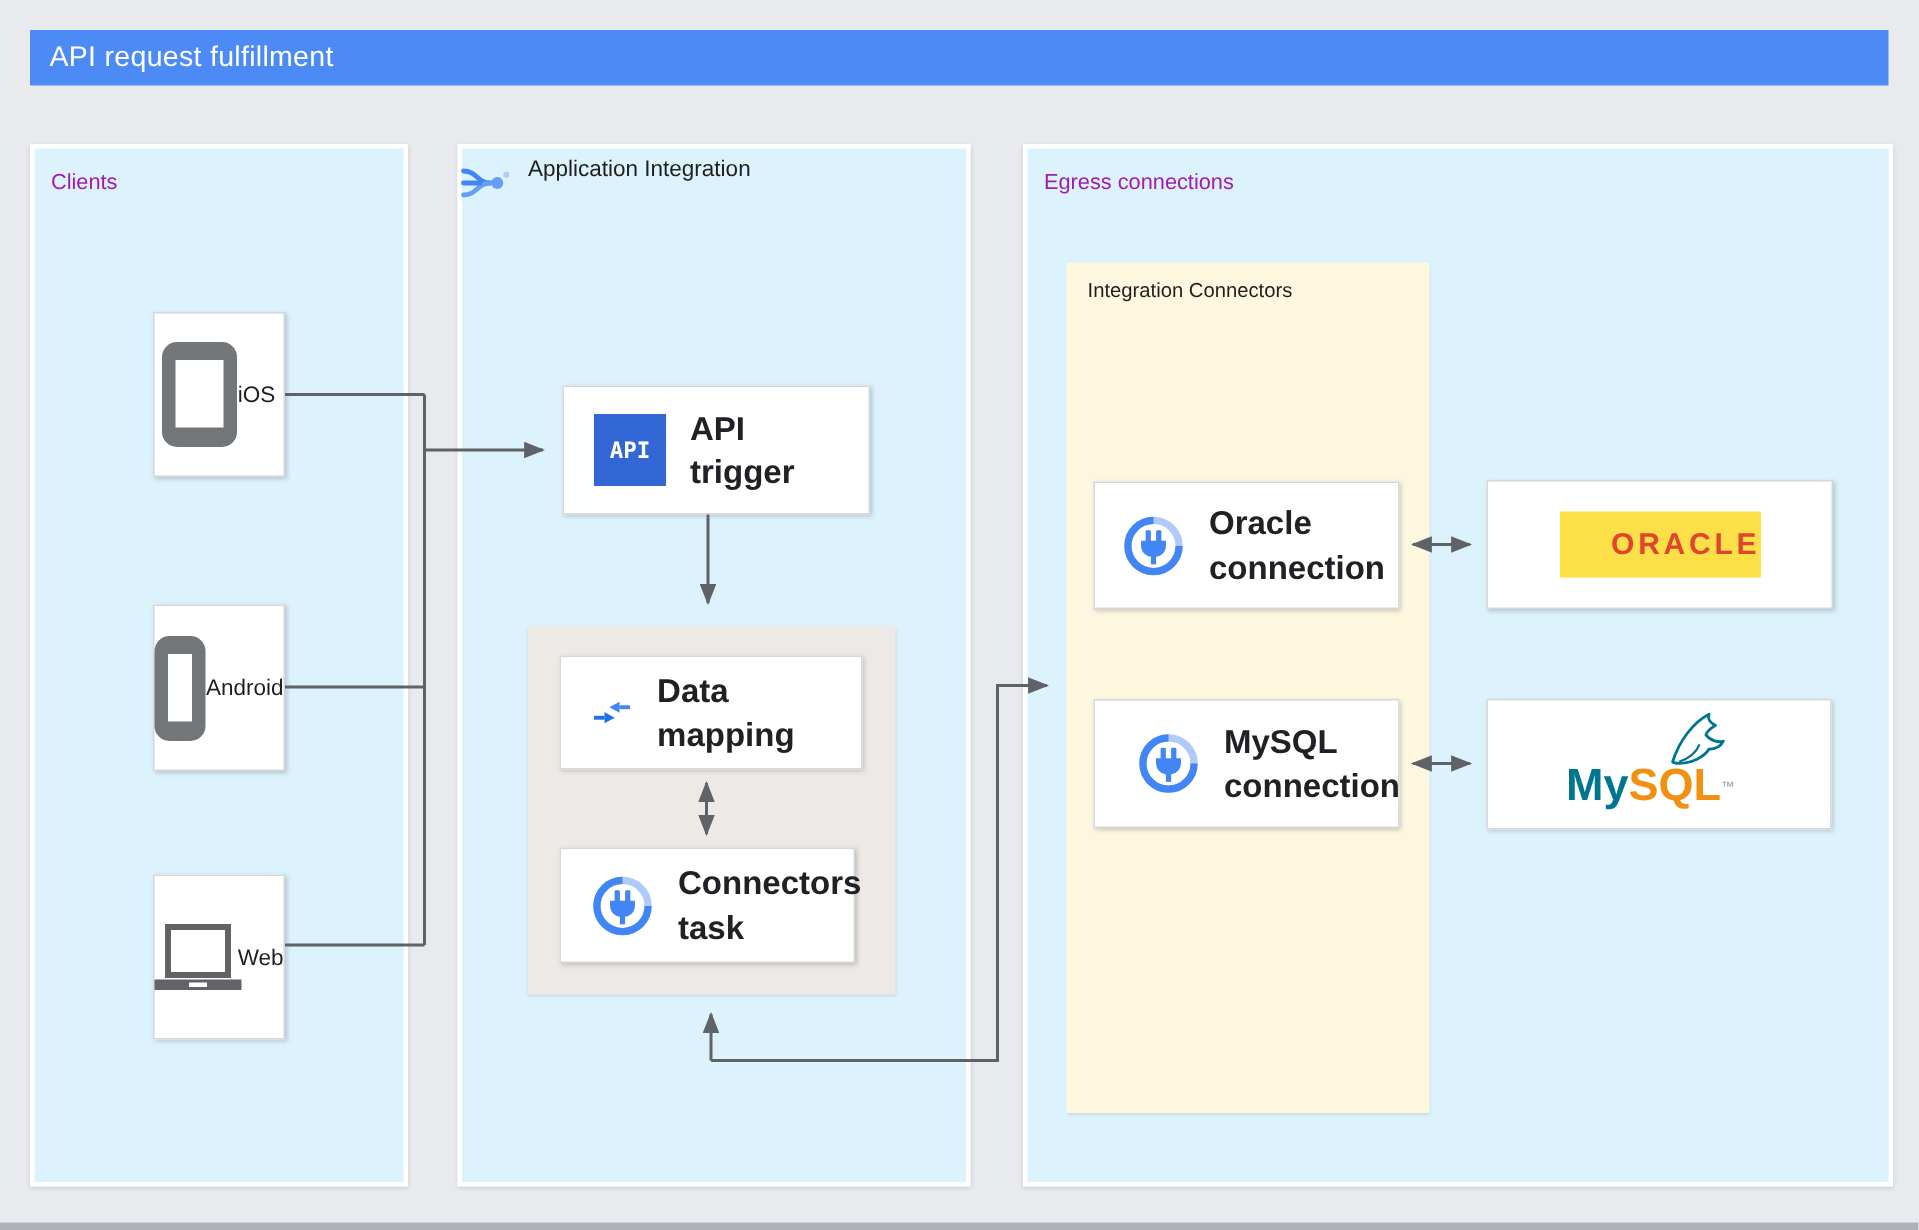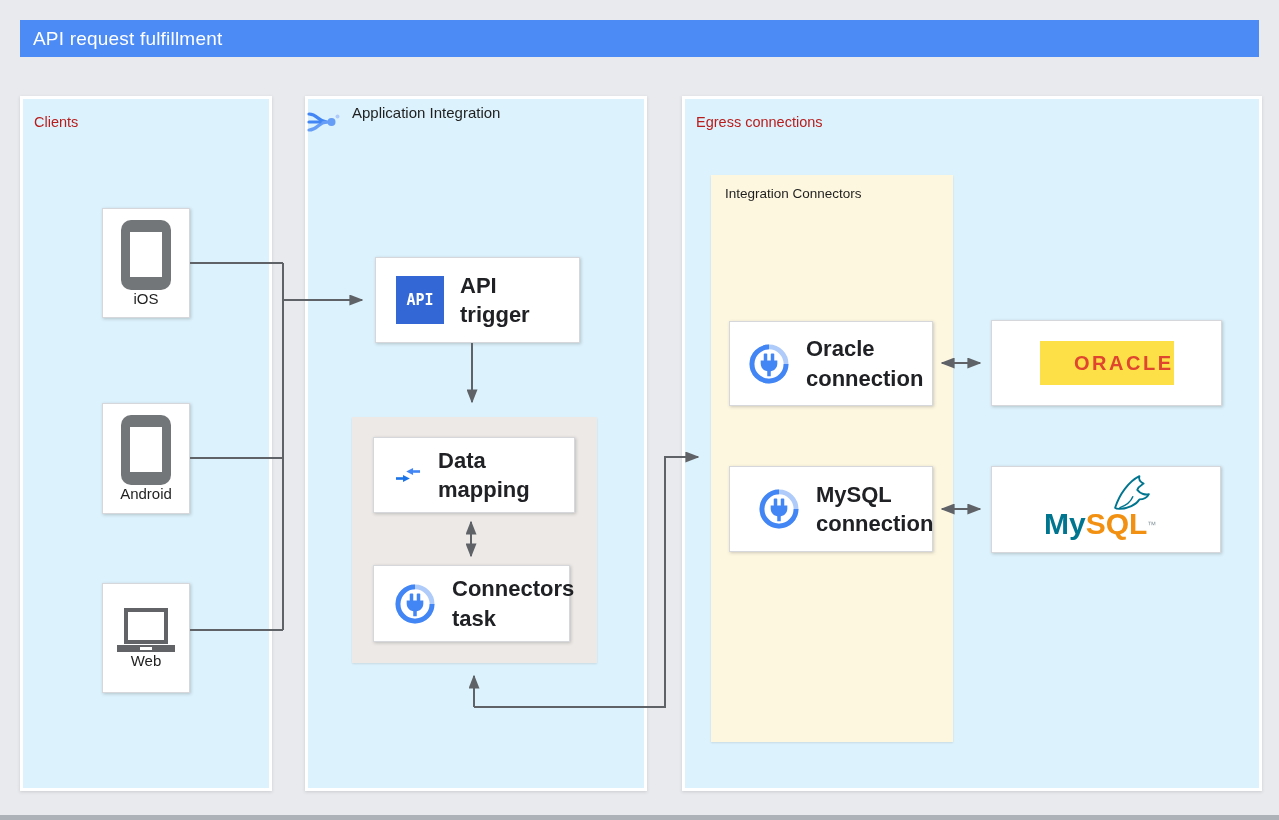--- a/index.html
+++ b/index.html
@@ -8,42 +8,42 @@
   #stage { position:relative; width:1279px; height:820px; background:#E9EAED; overflow:hidden; }
 
   
   .banner { position:absolute; left:20px; top:20px; width:1239px; height:37px;
             background:#4C8BF5; display:flex; align-items:center; padding-left:13px; }
   .banner-title { color:#ffffff; font-size:19px; letter-spacing:.2px; }
 
   
   .panel { position:absolute; background:#DCF2FC; border:3px solid #ffffff;
            box-shadow:0 1px 3px rgba(60,64,67,.18); }
-  .panel-title { position:absolute; font-size:14.5px; color:#b91c1c; }
+  .panel-title { position:absolute; font-size:14.5px; color:#a21caf; }
 
   .panel-clients { left:20px; top:96px; width:252px; height:695px; }
   .panel-appint  { left:305px; top:96px; width:342px; height:695px; }
   .panel-egress  { left:682px; top:96px; width:580px; height:695px; }
 
   .appint-header { position:absolute; left:306px; top:104px; display:flex; align-items:flex-start; gap:10px; }
   .appint-header .hdr-label { font-size:15px; color:#1f1f1f; }
 
   
   .inner-gray   { position:absolute; left:352px; top:417px; width:245px; height:246px;
                   background:#EDE9E6; box-shadow:0 1px 2px rgba(0,0,0,.10); }
   .inner-yellow { position:absolute; left:711px; top:175px; width:242px; height:567px;
                   background:#FEF7E0; box-shadow:0 1px 2px rgba(0,0,0,.10); }
   .inner-yellow-title { position:absolute; left:725px; top:186px; font-size:13.5px; color:#1f1f1f; }
 
   
   .card { position:absolute; background:#ffffff; border:1px solid #D5D7DA;
           box-shadow:1px 1px 3px rgba(60,64,67,.25); }
 
   
-  .client-card { display:flex; flex-direction:column; align-items:center; justify-content:center; gap:0; }
+  .client-card { display:flex; flex-direction:row; align-items:center; justify-content:center; gap:0; }
   .card-ios     { left:102px; top:208px; width:88px; height:110px; }
   .card-android { left:102px; top:403px; width:88px; height:111px; }
   .card-web     { left:102px; top:583px; width:88px; height:110px; }
   .client-label { font-size:15px; color:#1f1f1f; }
 
   .icon-phone { width:50px; height:70px; background:#737679; border-radius:10px; position:relative; }
   .icon-phone::after { content:""; position:absolute; left:9px; right:9px; top:12px; bottom:13px;
                        background:#ffffff; }
   .icon-laptop { width:58px; height:44px; position:relative; }
   .icon-laptop .scr { position:absolute; left:7px; top:0; width:44px; height:36px; border:4px solid #616366; background:#fff; }

